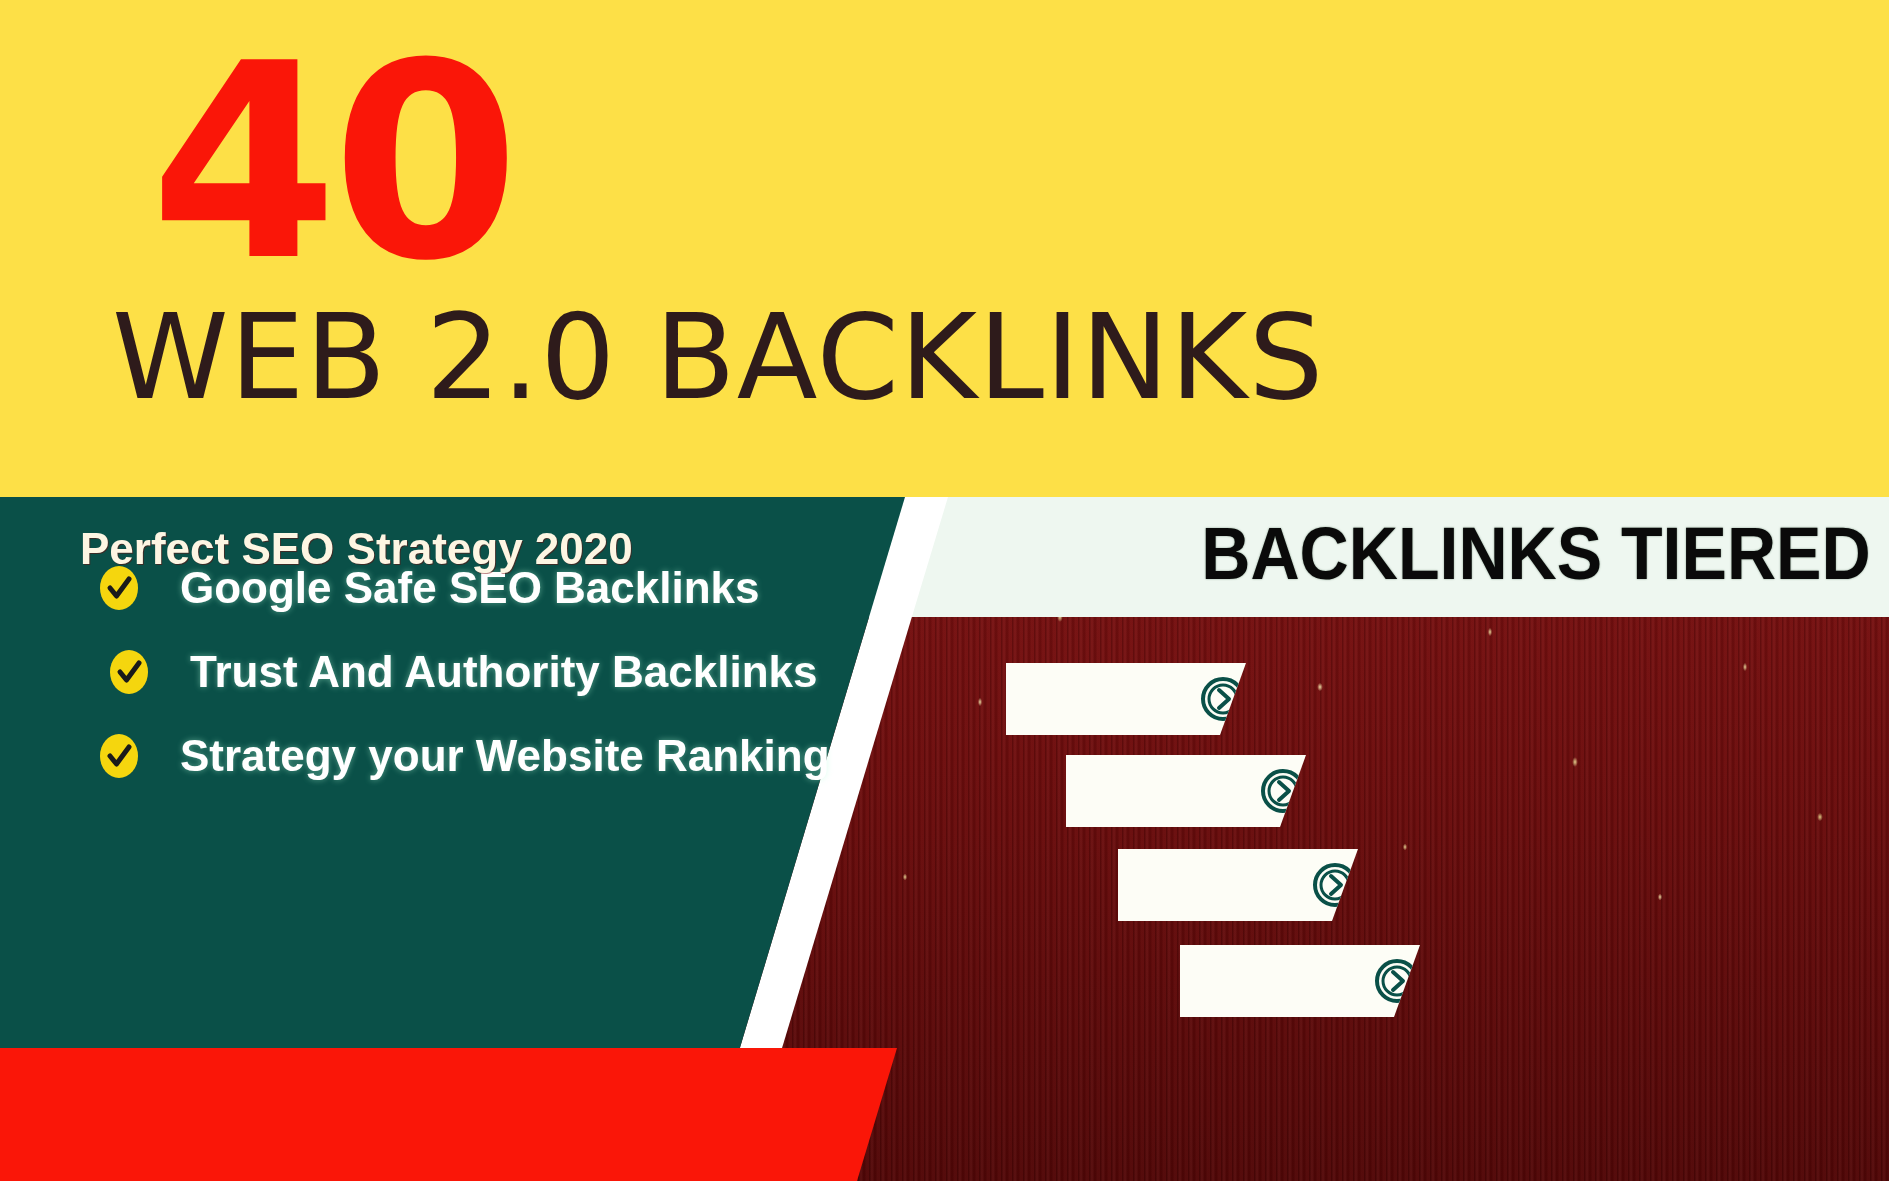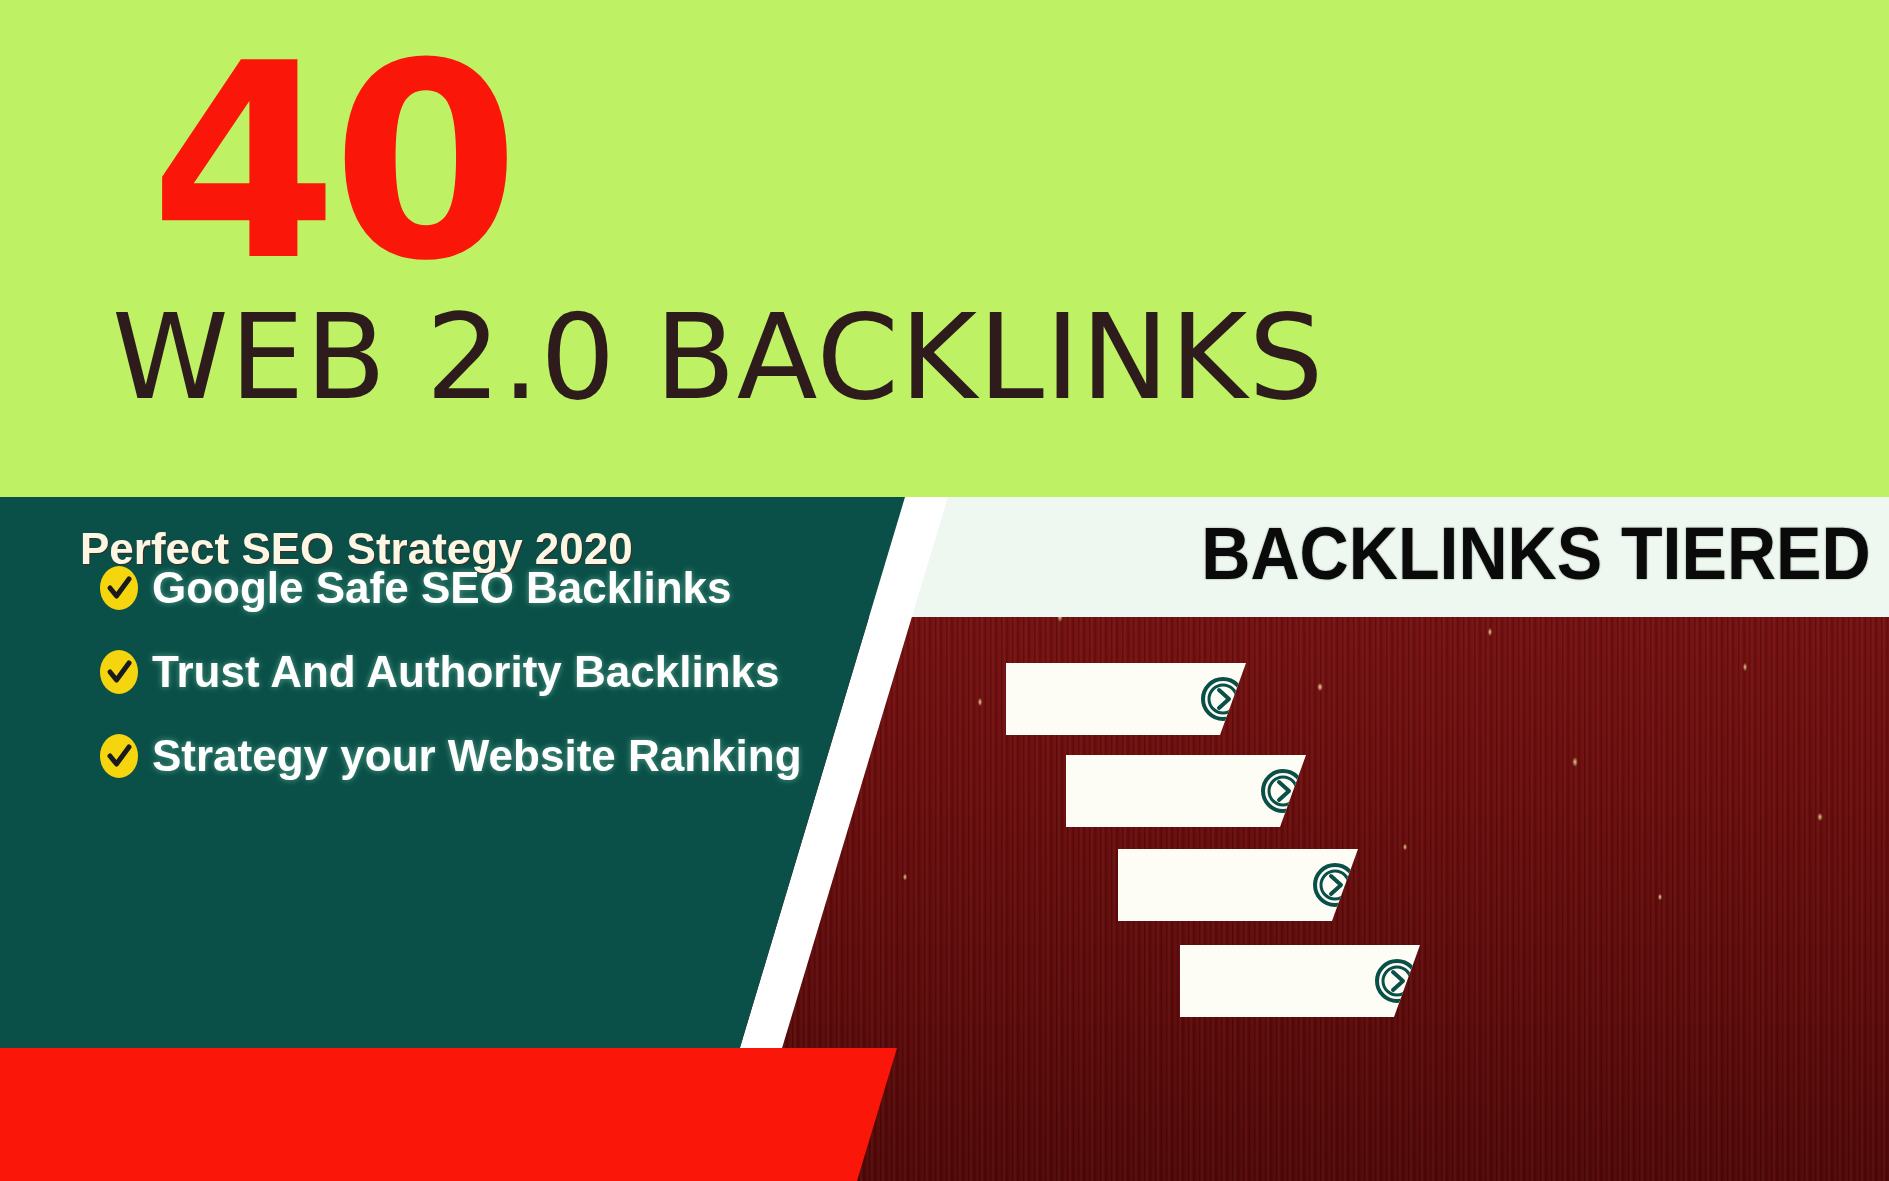--- a/index.html
+++ b/index.html
@@ -6,21 +6,21 @@
   html,body { width:1889px; height:1181px; overflow:hidden; }
   body {
     background:#ffffff;
     font-family:"Liberation Sans", sans-serif;
     position:relative;
   }
 
   
   #hero {
     position:absolute; left:0; top:0; width:1889px; height:497px;
-    background:#bef264;
+    background:#fde047;
   }
   #hero-count {
     position:absolute; left:150px; top:28px;
     font-family:"DejaVu Sans", sans-serif;
     font-weight:700;
     font-size:270px;
     line-height:1;
     letter-spacing:-6px;
     color:#fa1608;
   }
@@ -139,21 +139,21 @@
   #diag-white {
     position:absolute; left:0; top:0; width:1000px; height:684px;
     background:#ffffff;
     clip-path:polygon(905px 0, 948px 0, 742px 684px, 700px 684px);
   }
 
   .bullet-row {
     position:absolute;
     display:flex;
     align-items:center;
-    gap:12px;
+    gap:40px;
   }
   .check-badge {
     flex:0 0 auto;
     width:42px; height:46px;
   }
   .bullet-label {
     font-family:"Liberation Sans","DejaVu Sans",sans-serif;
     font-weight:700;
     font-size:44px;
     line-height:1;
@@ -246,21 +246,21 @@
   <div class="bullet-row" style="left:98px; top:68px;">
     <span class="check-badge">
       <svg viewBox="0 0 42 46" width="42" height="46" aria-hidden="true">
         <ellipse cx="21" cy="23" rx="19" ry="22" fill="#f5d60e"></ellipse>
         <path d="M12 23 L18.5 31 L31 14" fill="none" stroke="#1a1a1a" stroke-width="5" stroke-linecap="round" stroke-linejoin="round"></path>
       </svg>
     </span>
     <span class="bullet-label">Google Safe SEO Backlinks</span>
   </div>
 
-  <div class="bullet-row" style="left:98px; top:152px;">
+  <div class="bullet-row" style="left:108px; top:152px;">
     <span class="check-badge">
       <svg viewBox="0 0 42 46" width="42" height="46" aria-hidden="true">
         <ellipse cx="21" cy="23" rx="19" ry="22" fill="#f5d60e"></ellipse>
         <path d="M12 23 L18.5 31 L31 14" fill="none" stroke="#1a1a1a" stroke-width="5" stroke-linecap="round" stroke-linejoin="round"></path>
       </svg>
     </span>
     <span class="bullet-label">Trust And Authority Backlinks</span>
   </div>
 
   <div class="bullet-row" style="left:98px; top:236px;">

